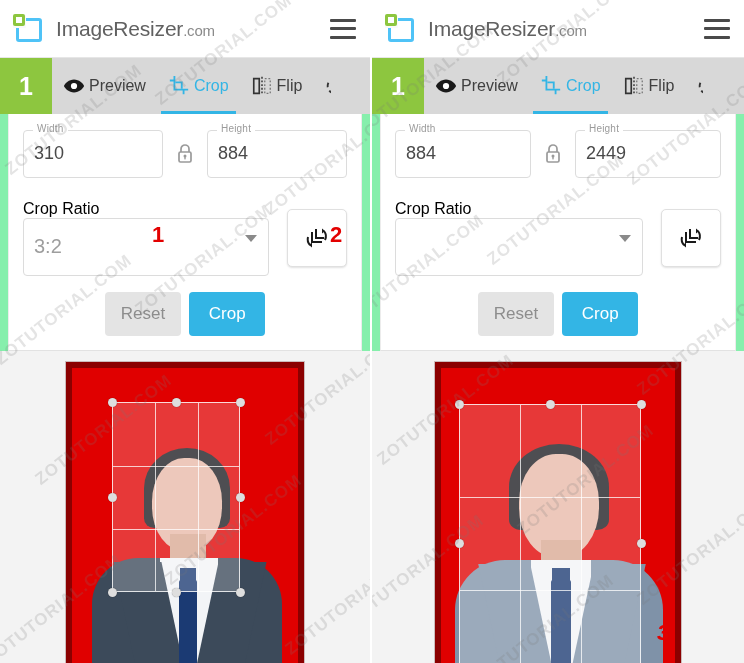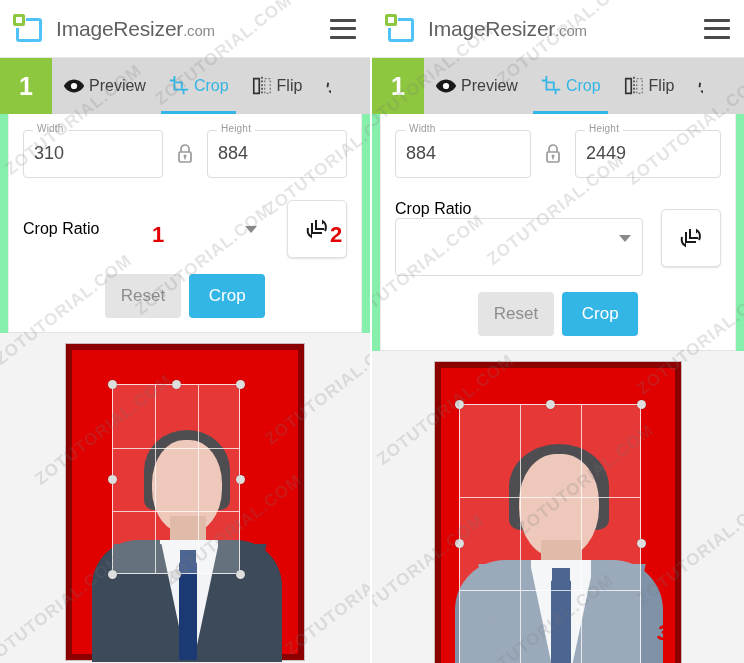--- a/index.html
+++ b/index.html
@@ -237,20 +237,21 @@
         </div>
         <div class="field">
           <span class="lgd">Height</span>
           <div class="box">884</div>
         </div>
       </div>
 
       <div class="row2">
         <div class="select">
           <span class="lgd">Crop Ratio</span>
+          <div class="box">3:2</div>
           <span class="caret"></span>
         </div>
         <div class="rot-btn">
           <svg width="30" height="30" viewBox="0 0 30 30">
             <path d="M10 9v10h10" fill="none" stroke="#1a1a1a" stroke-width="2"></path>
             <path d="M14 6v9h8" fill="none" stroke="#1a1a1a" stroke-width="2"></path>
             <path d="M22 8a8.5 8.5 0 0 1 1 9" fill="none" stroke="#1a1a1a" stroke-width="2"></path>
             <path d="M8 22a8.5 8.5 0 0 1-2-8" fill="none" stroke="#1a1a1a" stroke-width="2"></path>
             <path d="M20 5.5l3 2.5-3 2.5z" fill="#1a1a1a"></path>
             <path d="M10 24.5l-3-2.5 3-2.5z" fill="#1a1a1a"></path>

